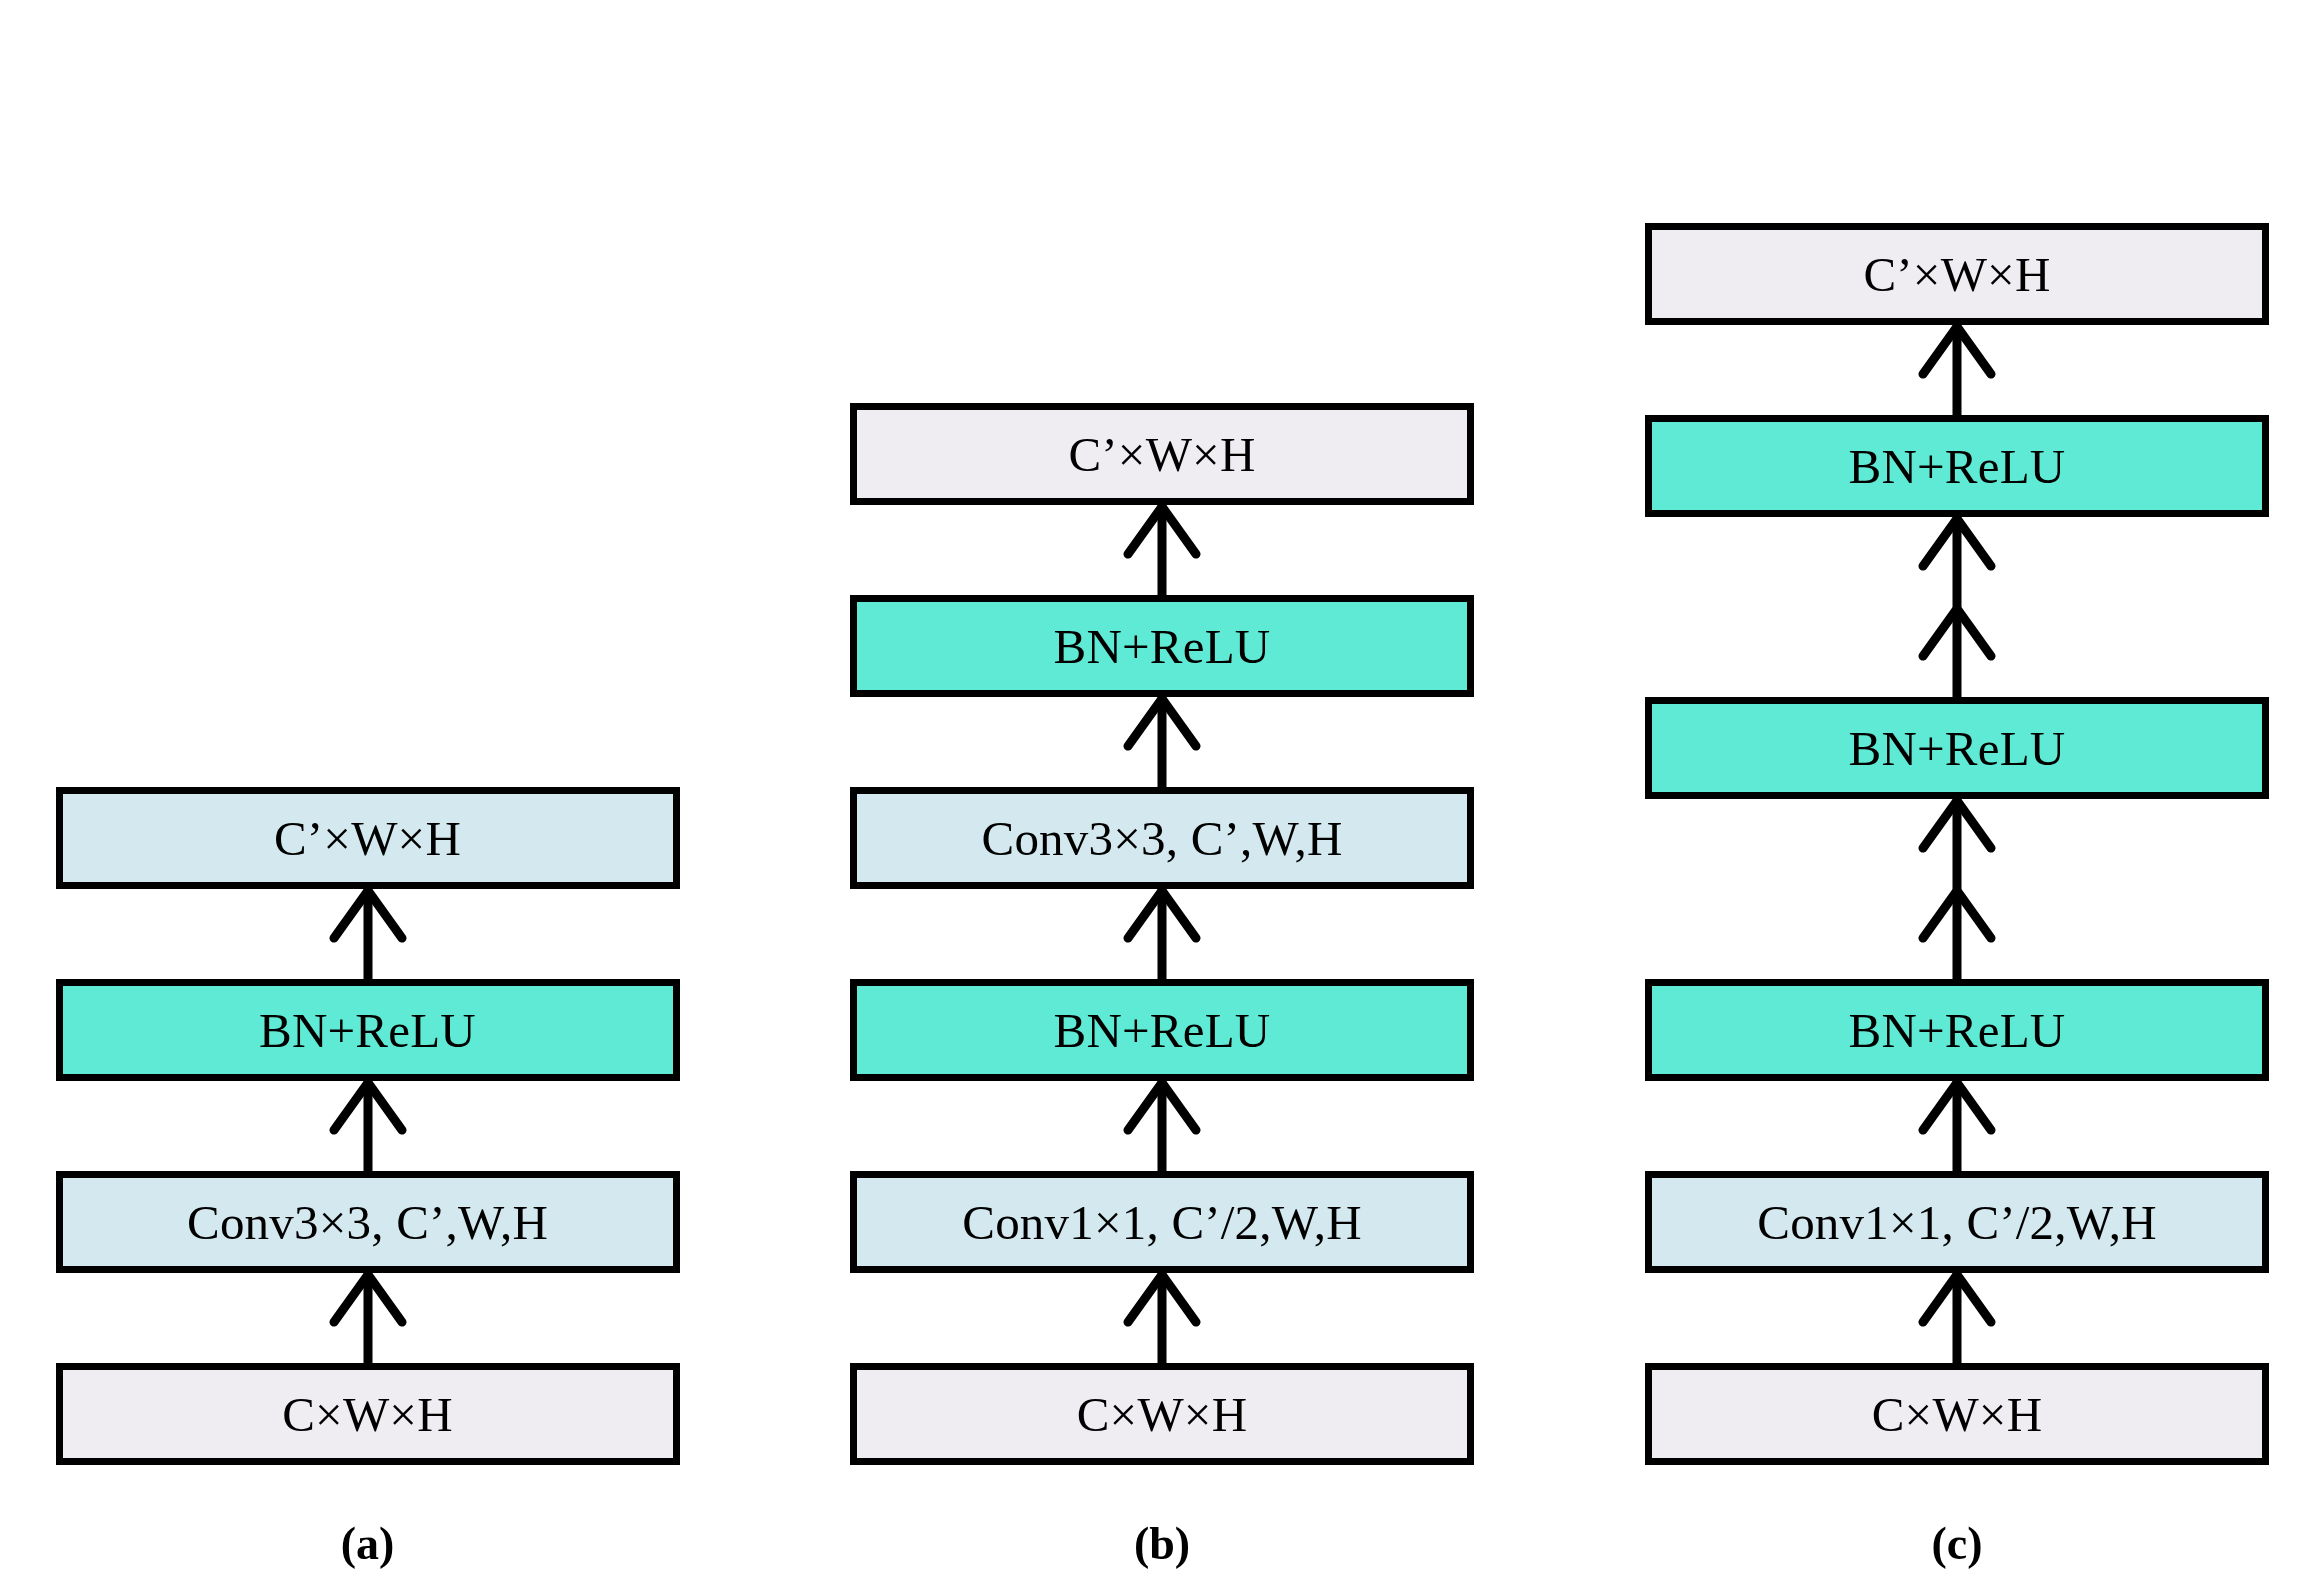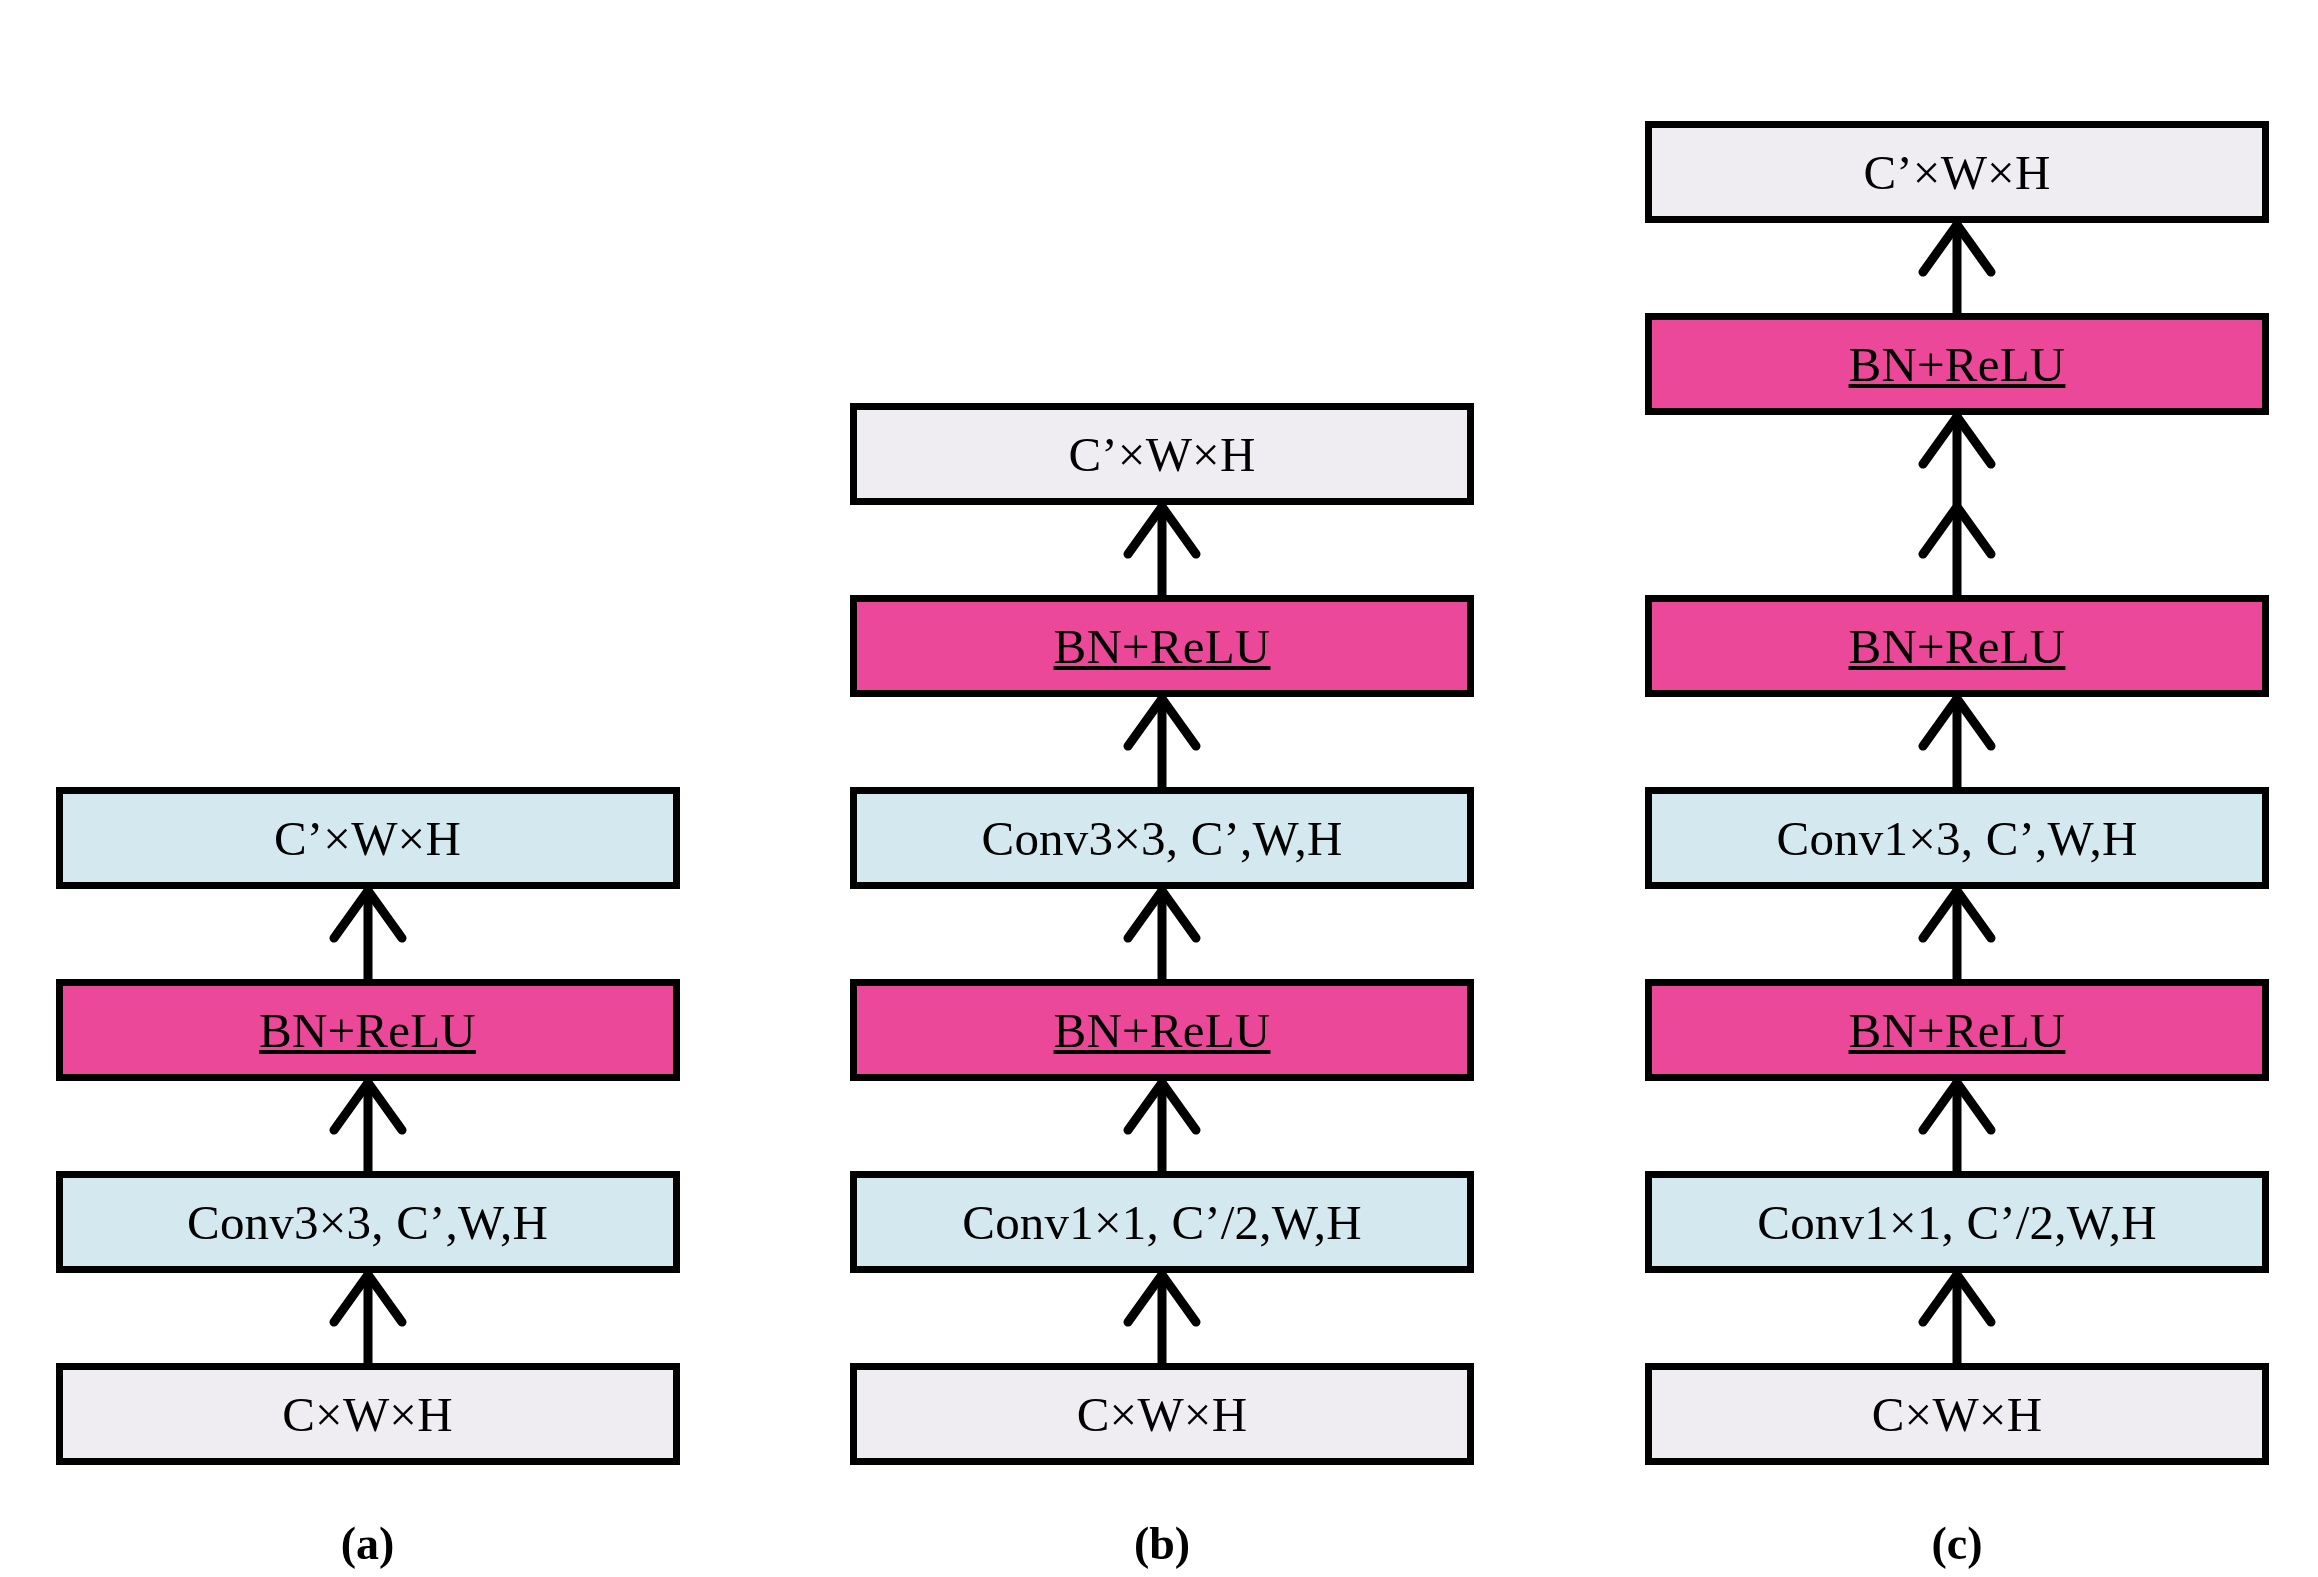--- a/index.html
+++ b/index.html
@@ -66,21 +66,21 @@
     align-items: center;
     justify-content: center;
     font-size: 49px;
     line-height: 1;
     color: #000000;
     letter-spacing: 0.2px;
     white-space: nowrap;
   }
 
   .fill-blue     { background: #d3e9ef; }
-  .fill-pink     { background: #ec4899; text-decoration: underline; }
+  .fill-pink     { background: #5eead4; }
   .fill-lavender { background: #efedf2; }
 
   
   .connector {
     position: relative;
     width: 694px;
     height: 90px;
     flex: 0 0 90px;
   }
   .connector svg {
@@ -214,21 +214,20 @@
         <div class="node fill-pink">BN+ReLU</div>
         <div class="connector">
           <svg viewBox="0 0 847 110" preserveAspectRatio="none" aria-hidden="true">
             <g stroke="#000000" fill="none" stroke-width="11" stroke-linecap="round">
               <line x1="423.5" y1="110" x2="423.5" y2="4"></line>
               <line x1="423.5" y1="2" x2="382" y2="60"></line>
               <line x1="423.5" y1="2" x2="465" y2="60"></line>
             </g>
           </svg>
         </div>
-        <div class="node fill-blue">Conv1×3, C’,W,H</div>
         <div class="connector">
           <svg viewBox="0 0 847 110" preserveAspectRatio="none" aria-hidden="true">
             <g stroke="#000000" fill="none" stroke-width="11" stroke-linecap="round">
               <line x1="423.5" y1="110" x2="423.5" y2="4"></line>
               <line x1="423.5" y1="2" x2="382" y2="60"></line>
               <line x1="423.5" y1="2" x2="465" y2="60"></line>
             </g>
           </svg>
         </div>
         <div class="node fill-pink">BN+ReLU</div>

